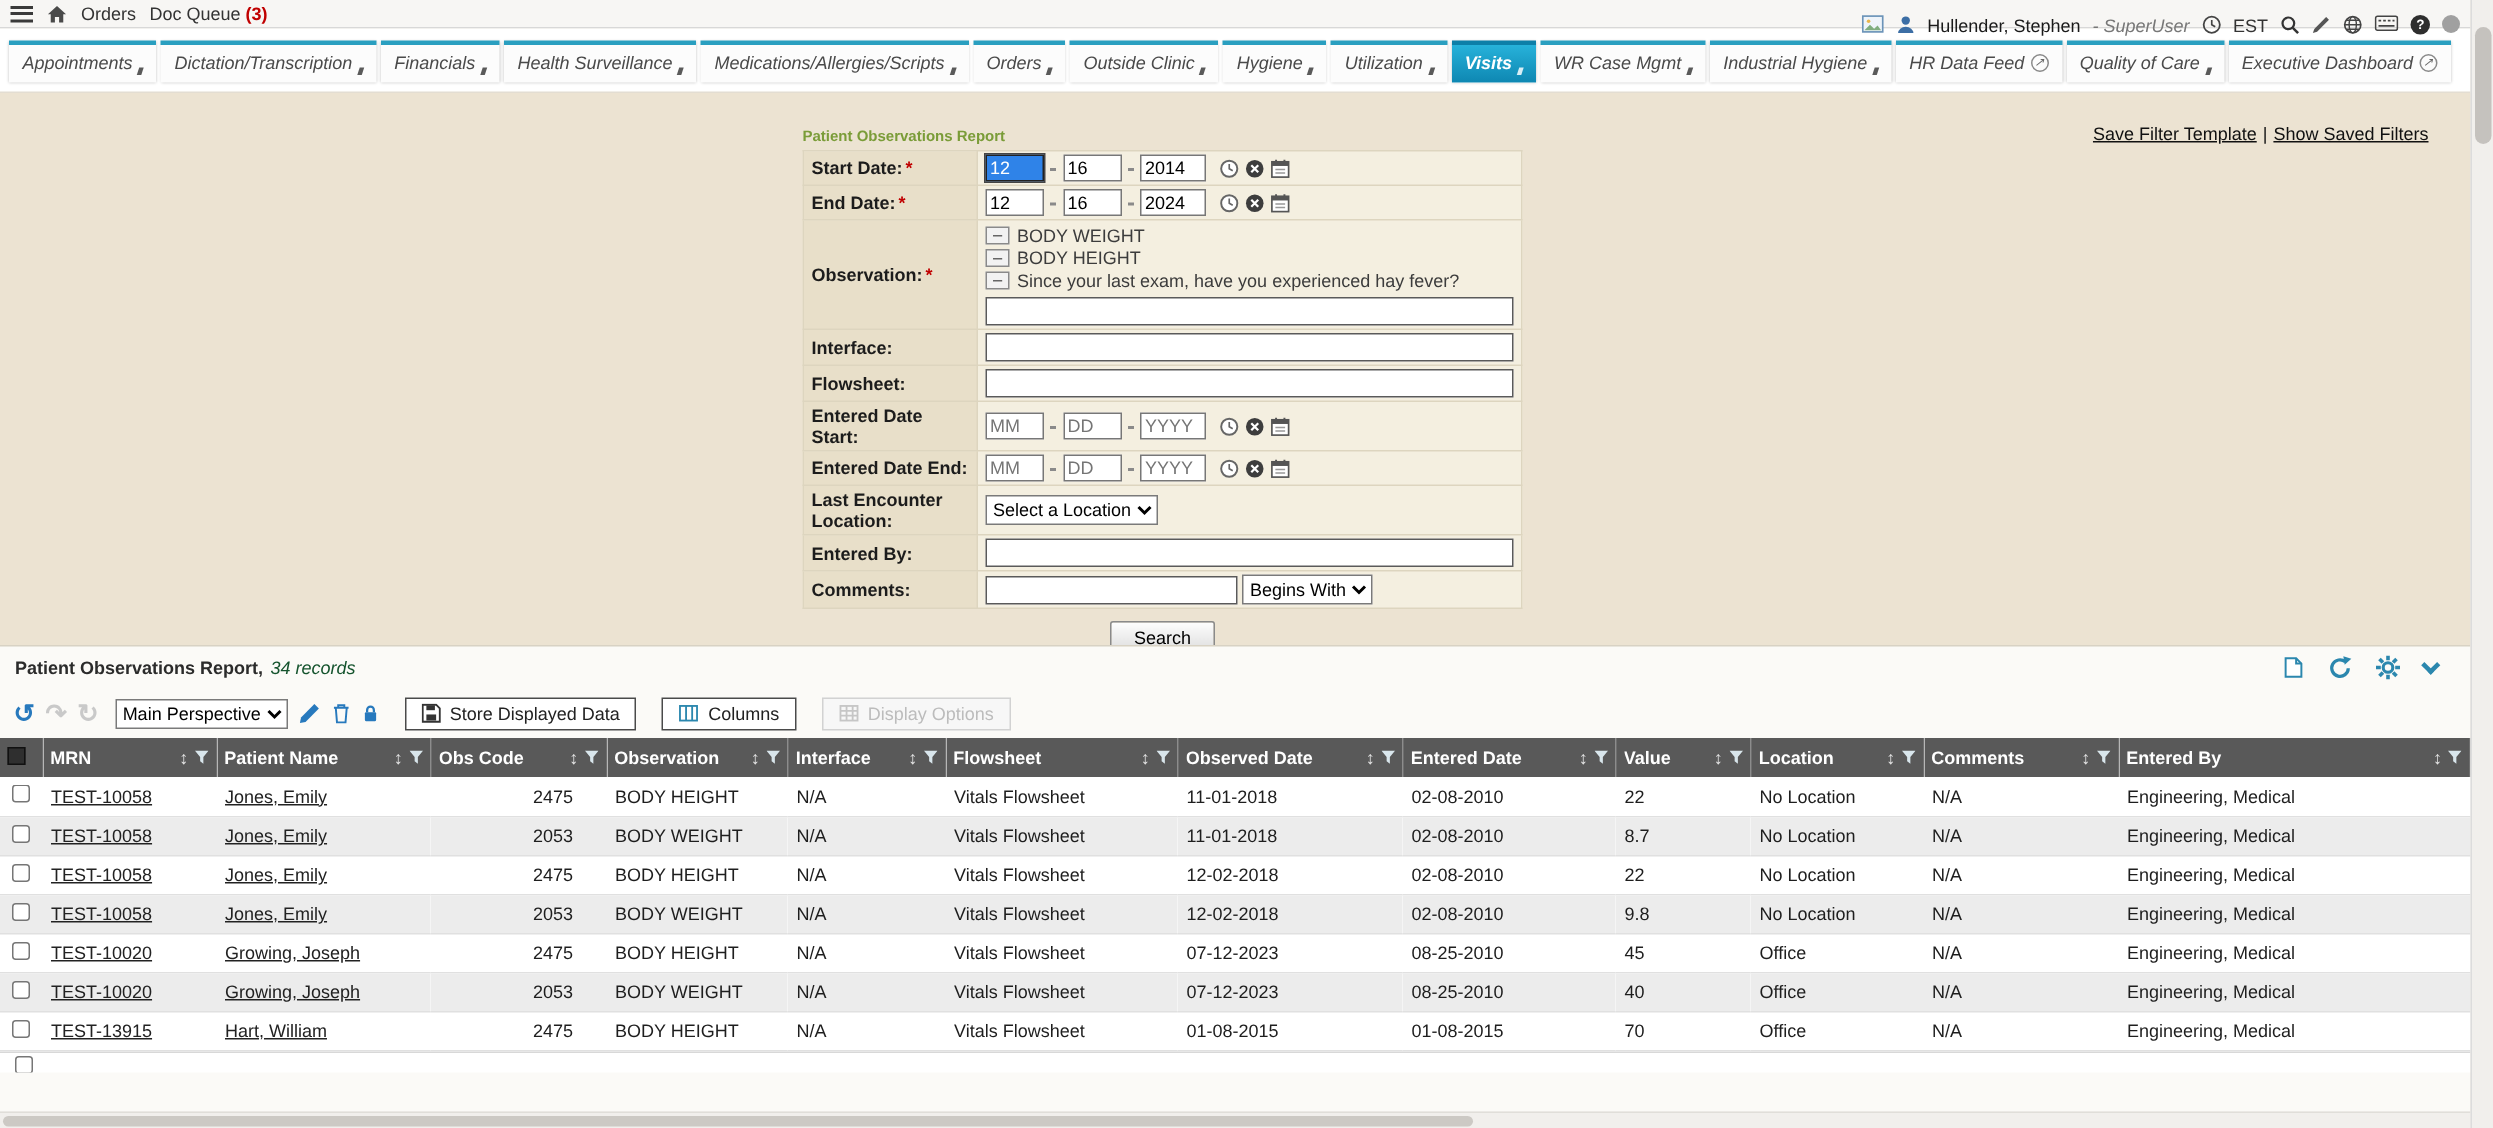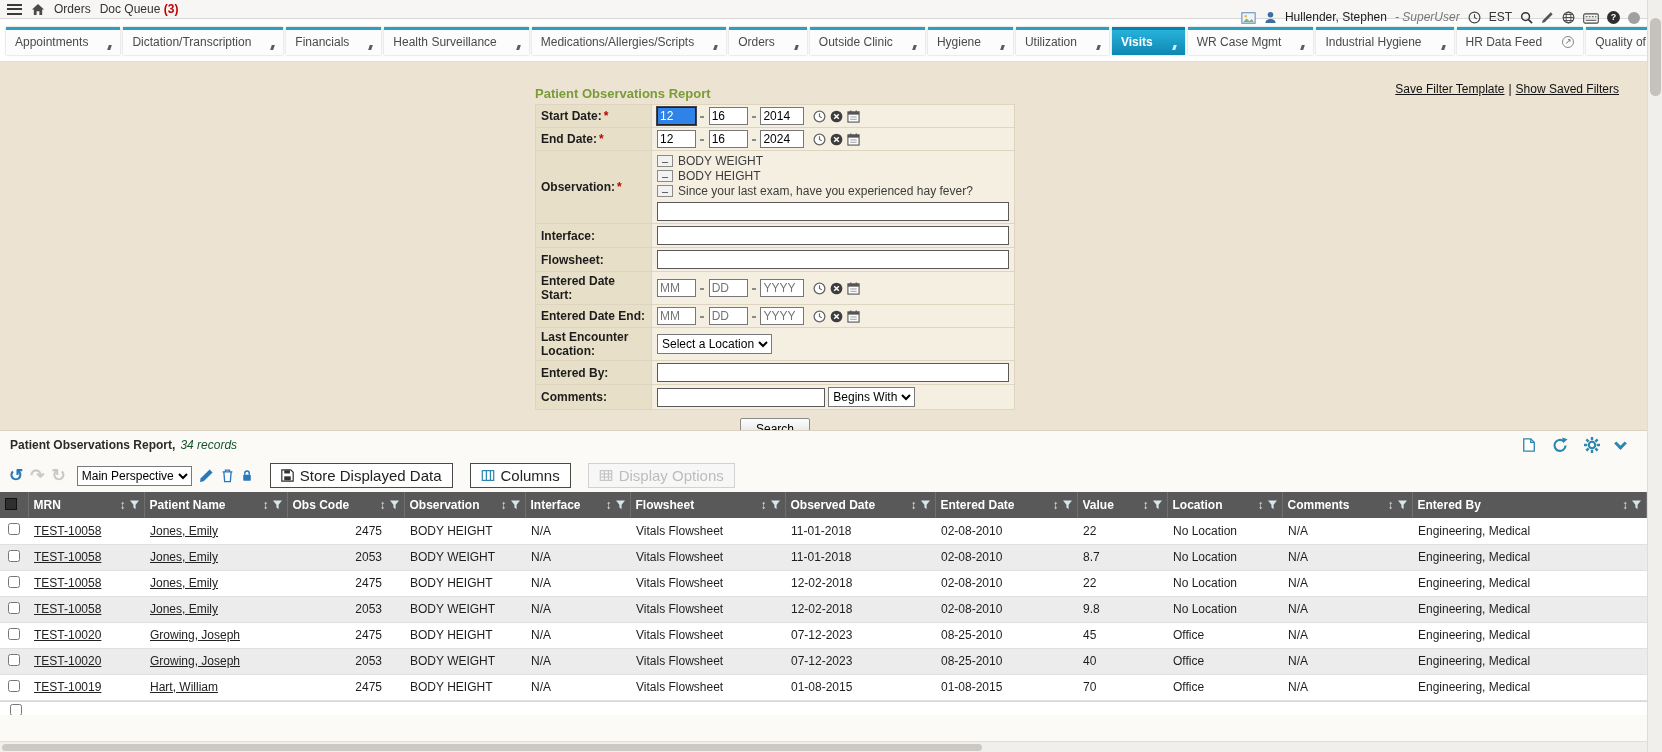--- a/index.html
+++ b/index.html
@@ -15,61 +15,61 @@
 
   
   .topbar {
     height: 19px; background: #f7f6f4; border-bottom: 1px solid #d8d8d8;
     display: flex; align-items: center; gap: 9px; padding: 0 7px;
   }
   .hamburger { width: 15px; height: 11px; display: inline-flex; flex-direction: column; justify-content: space-between; cursor: pointer; }
   .hamburger i { display: block; height: 2px; background: #3a3a3a; }
   .topbar-item { color: #333; cursor: pointer; }
   .badge-red { color: #c00000; font-weight: bold; }
-  .topbar-right { margin-left: auto; display: flex; align-items: flex-end; gap: 8px; margin-top: 16px; }
+  .topbar-right { margin-left: auto; display: flex; align-items: flex-start; gap: 8px; margin-top: 16px; }
   .user-name { color: #1a1a1a; }
   .user-role { color: #777; font-style: italic; }
   .tz { color: #333; }
   .icon-btn { display: inline-flex; align-items: center; cursor: pointer; line-height: 0; }
   .help-circle {
     display: inline-flex; align-items: center; justify-content: center;
     width: 13px; height: 13px; border-radius: 50%; background: #2e2e2e;
     color: #fff; font-size: 9px; font-weight: bold; line-height: 1; cursor: pointer;
   }
   .gray-dot { width: 12px; height: 12px; border-radius: 50%; background: #a0a0a0; display: inline-block; }
 
   
   .tabbar {
     background: #ffffff; height: 43px; padding: 8px 0 0 6px;
     display: flex; align-items: flex-start; gap: 3px; border-bottom: 1px solid #e3ddd2;
   }
   .tab {
     border-top: 3px solid #2a9fc0; background: #fcfcfc; color: #4a4a4a;
     padding: 5px 9px 6px 9px; cursor: pointer; white-space: nowrap;
-    box-shadow: 0 0 2px rgba(0,0,0,.25); display: inline-flex; align-items: center; gap: 20px;
+    box-shadow: 0 0 2px rgba(0,0,0,.25); display: inline-flex; align-items: center; gap: 4px; font-style: italic;
   }
   .tab.active {
     background: linear-gradient(#27b2da, #0e87b2); color: #fff; font-weight: bold;
     border-top-color: #0d7fa8;
   }
   .tab-mark { width: 3px; height: 5px; background: #5a5a5a; transform: skewX(-18deg); margin: 6px 0 -4px 0; }
   .tab.active .tab-mark { background: #d8eef5; }
   .ext-badge {
     width: 12px; height: 12px; border-radius: 50%; border: 1px solid #8a8a8a;
     color: #6a6a6a; font-size: 8px; display: inline-flex; align-items: center; justify-content: center; line-height: 1;
   }
 
   
   .upper { position: relative; height: 368px; background: #ece3d2; }
   .filter-links { position: absolute; top: 20px; right: 28px; font-size: 12px; color: #111; }
   .filter-links a { color: #111; text-decoration: underline; cursor: pointer; }
   .filter-links .sep { margin: 0 4px; text-decoration: none; }
 
   .form-wrap { padding-top: 24px; margin-left: 535px; width: 480px; }
-  .form-title { font-size: 13px; font-weight: bold; color: #7a9c38; margin-bottom: 3px; }
+  .form-title { font-size: 10px; font-weight: bold; color: #7a9c38; margin-bottom: 3px; }
   .form-table { width: 480px; border-collapse: collapse; border: 1px solid #bdb49c; background: #f4efe0; }
   .form-table td { border: 1px solid #ddd5bf; padding: 2px 5px; vertical-align: middle; }
   .form-table td.lbl { background: #e8dfc9; width: 118px; font-weight: bold; color: #1c1c1c; }
   .form-table tr.info-row td { background: #e8dfc9; }
   .form-table tr.info-row td.val { background: #efe8d5; }
   .req { color: #c00000; font-weight: bold; margin-left: 2px; }
   .val { background: #f4efe0; }
 
   input.dt {
     width: 39px; height: 18px; border: 1px solid #777; font-size: 12px;
@@ -110,21 +110,21 @@
   .results-title { font-weight: bold; color: #2b2b2b; }
   .results-count { color: #14532d; margin-left: 5px; font-style: italic; }
   .results-icons { margin-left: auto; display: flex; align-items: center; gap: 16px; margin-right: 12px; }
   .chev-down { width: 9px; height: 9px; border-right: 3px solid #2b87ae; border-bottom: 3px solid #2b87ae; transform: rotate(45deg); margin-top: -4px; cursor: pointer; }
 
   .results-toolbar { height: 33px; display: flex; align-items: center; gap: 7px; padding: 0 9px; }
   .tb-icon { font-size: 17px; font-weight: bold; color: #2779bd; cursor: pointer; line-height: 1; }
   .tb-icon.disabled { color: #c9c9c9; cursor: default; }
   .tb-btn {
     display: inline-flex; align-items: center; gap: 6px; border: 1px solid #4a4a4a;
-    background: #fff; padding: 3px 10px; font-size: 15px; color: #222; cursor: pointer;
+    background: #fff; padding: 3px 10px; font-size: 12px; color: #222; cursor: pointer;
     font-family: "Liberation Sans", sans-serif; margin-left: 10px;
   }
   .tb-btn.disabled { border-color: #d2d2d2; color: #bcbcbc; background: #f7f7f7; cursor: default; }
   .persp { margin-left: 4px; }
 
   table.grid { border-collapse: collapse; table-layout: fixed; width: 1647px; background: #fff; }
   table.grid th {
     background: #595959; color: #fff; font-weight: bold; text-align: left;
     padding: 0 5px; height: 26px; border-right: 1px solid #6f6f6f; overflow: hidden; white-space: nowrap;
   }
@@ -785,21 +785,21 @@
     <td>Vitals Flowsheet</td>
     <td>07-12-2023</td>
     <td>08-25-2010</td>
     <td>40</td>
     <td>Office</td>
     <td>N/A</td>
     <td>Engineering, Medical</td>
   </tr>
           <tr>
     <td class="cb-cell"><input type="checkbox" class="row-cb" style=""></td>
-    <td><a href="#" class="cell-link">TEST-10019</a></td>
+    <td><a href="#" class="cell-link">TEST-13915</a></td>
     <td><a href="#" class="cell-link">Hart, William</a></td>
     <td class="num">2475</td>
     <td>BODY HEIGHT</td>
     <td>N/A</td>
     <td>Vitals Flowsheet</td>
     <td>01-08-2015</td>
     <td>01-08-2015</td>
     <td>70</td>
     <td>Office</td>
     <td>N/A</td>

